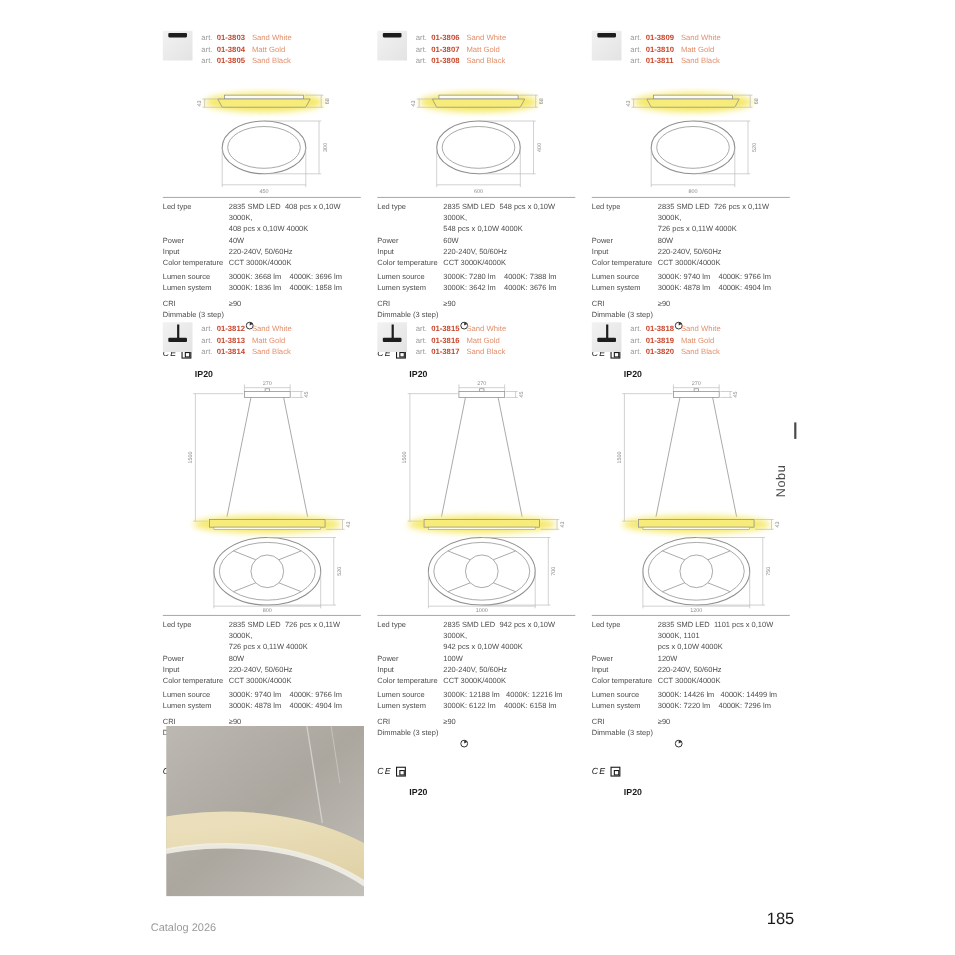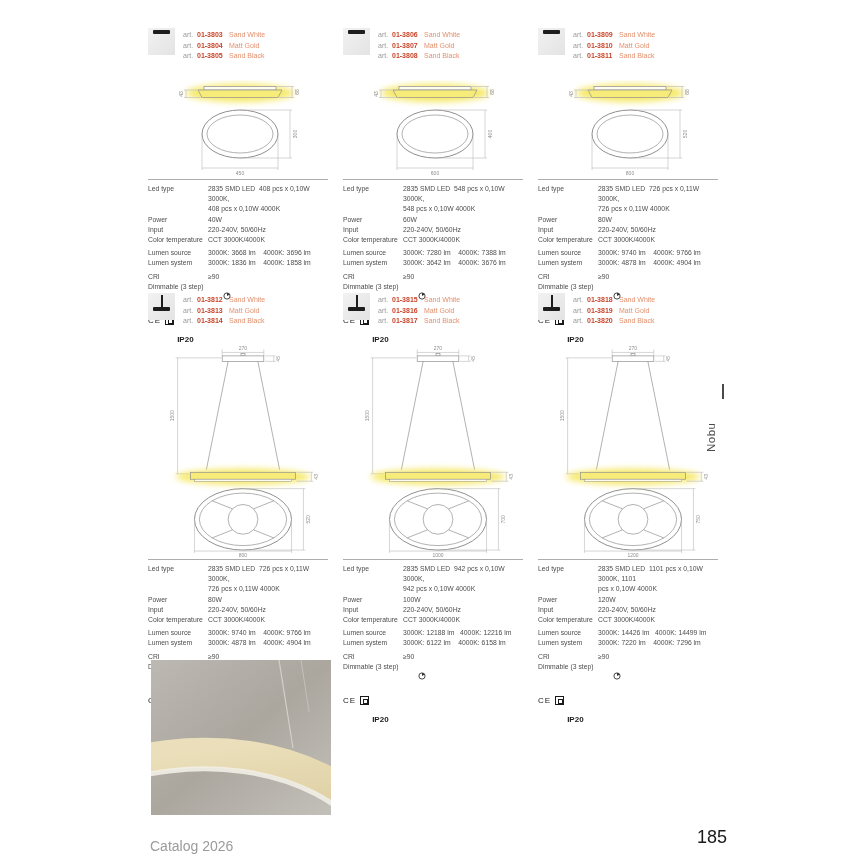--- a/index.html
+++ b/index.html
@@ -26,34 +26,34 @@
   .dline{stroke:#b9b9b9;stroke-width:0.6;}
   .oline{stroke:#8f8f8f;fill:none;}
   .dimt{font-size:5px;fill:#8c8c8c;}
 
   .specs{width:180px;border-top:1px solid #adadad;padding-top:4px;margin-top:2px;}
   .spec-row{display:flex;font-size:6.8px;line-height:10.2px;}
   .spec-row.gap{margin-top:3px;}
   .sl{width:60px;flex:0 0 auto;color:#4d4d4d;}
   .sv{white-space:pre-wrap;color:#4d4d4d;}
   .certs{display:flex;align-items:center;margin-top:2px;height:11px;}
-  .ce{font-size:8px;letter-spacing:1px;color:#1a1a1a;}
+  .ce{font-size:8px;letter-spacing:1px;color:#1a1a1a;font-style:italic;}
   .class2{display:inline-block;width:7px;height:7px;border:1px solid #1a1a1a;position:relative;margin:0 3px 0 4px;}
   .class2 span{position:absolute;left:1.5px;top:1.5px;width:3px;height:3px;border:1px solid #1a1a1a;}
   .ip{font-size:8px;font-weight:bold;color:#1a1a1a;margin-top:38px;}
 
   #side-label{position:absolute;left:705px;top:400px;height:52px;
     writing-mode:vertical-rl;transform:rotate(180deg);
     font-size:11.5px;letter-spacing:0.5px;color:#4a4a4a;}
   #side-label-dash{position:absolute;left:722px;top:384px;width:1.5px;height:15px;background:#4a4a4a;}
 
   #photo{position:absolute;left:151px;top:660px;width:180px;height:155px;overflow:hidden;}
 
-  #footer-catalog{position:absolute;left:150px;top:838px;font-size:14px;color:#9b9b9b;}
-  #page-number{position:absolute;left:697px;top:827px;font-size:18px;color:#1a1a1a;}
+  #footer-catalog{position:absolute;left:137px;top:838px;font-size:10px;color:#9b9b9b;}
+  #page-number{position:absolute;left:697px;top:827px;font-size:15px;color:#1a1a1a;}
 </style>
 </head>
 <body>
 
 <div id="page">
   <div id="product-grid">
 <div class="cell">
   <div class="cell-header">
     <div class="mount-icon">
             <div class="mi-bar"></div>

